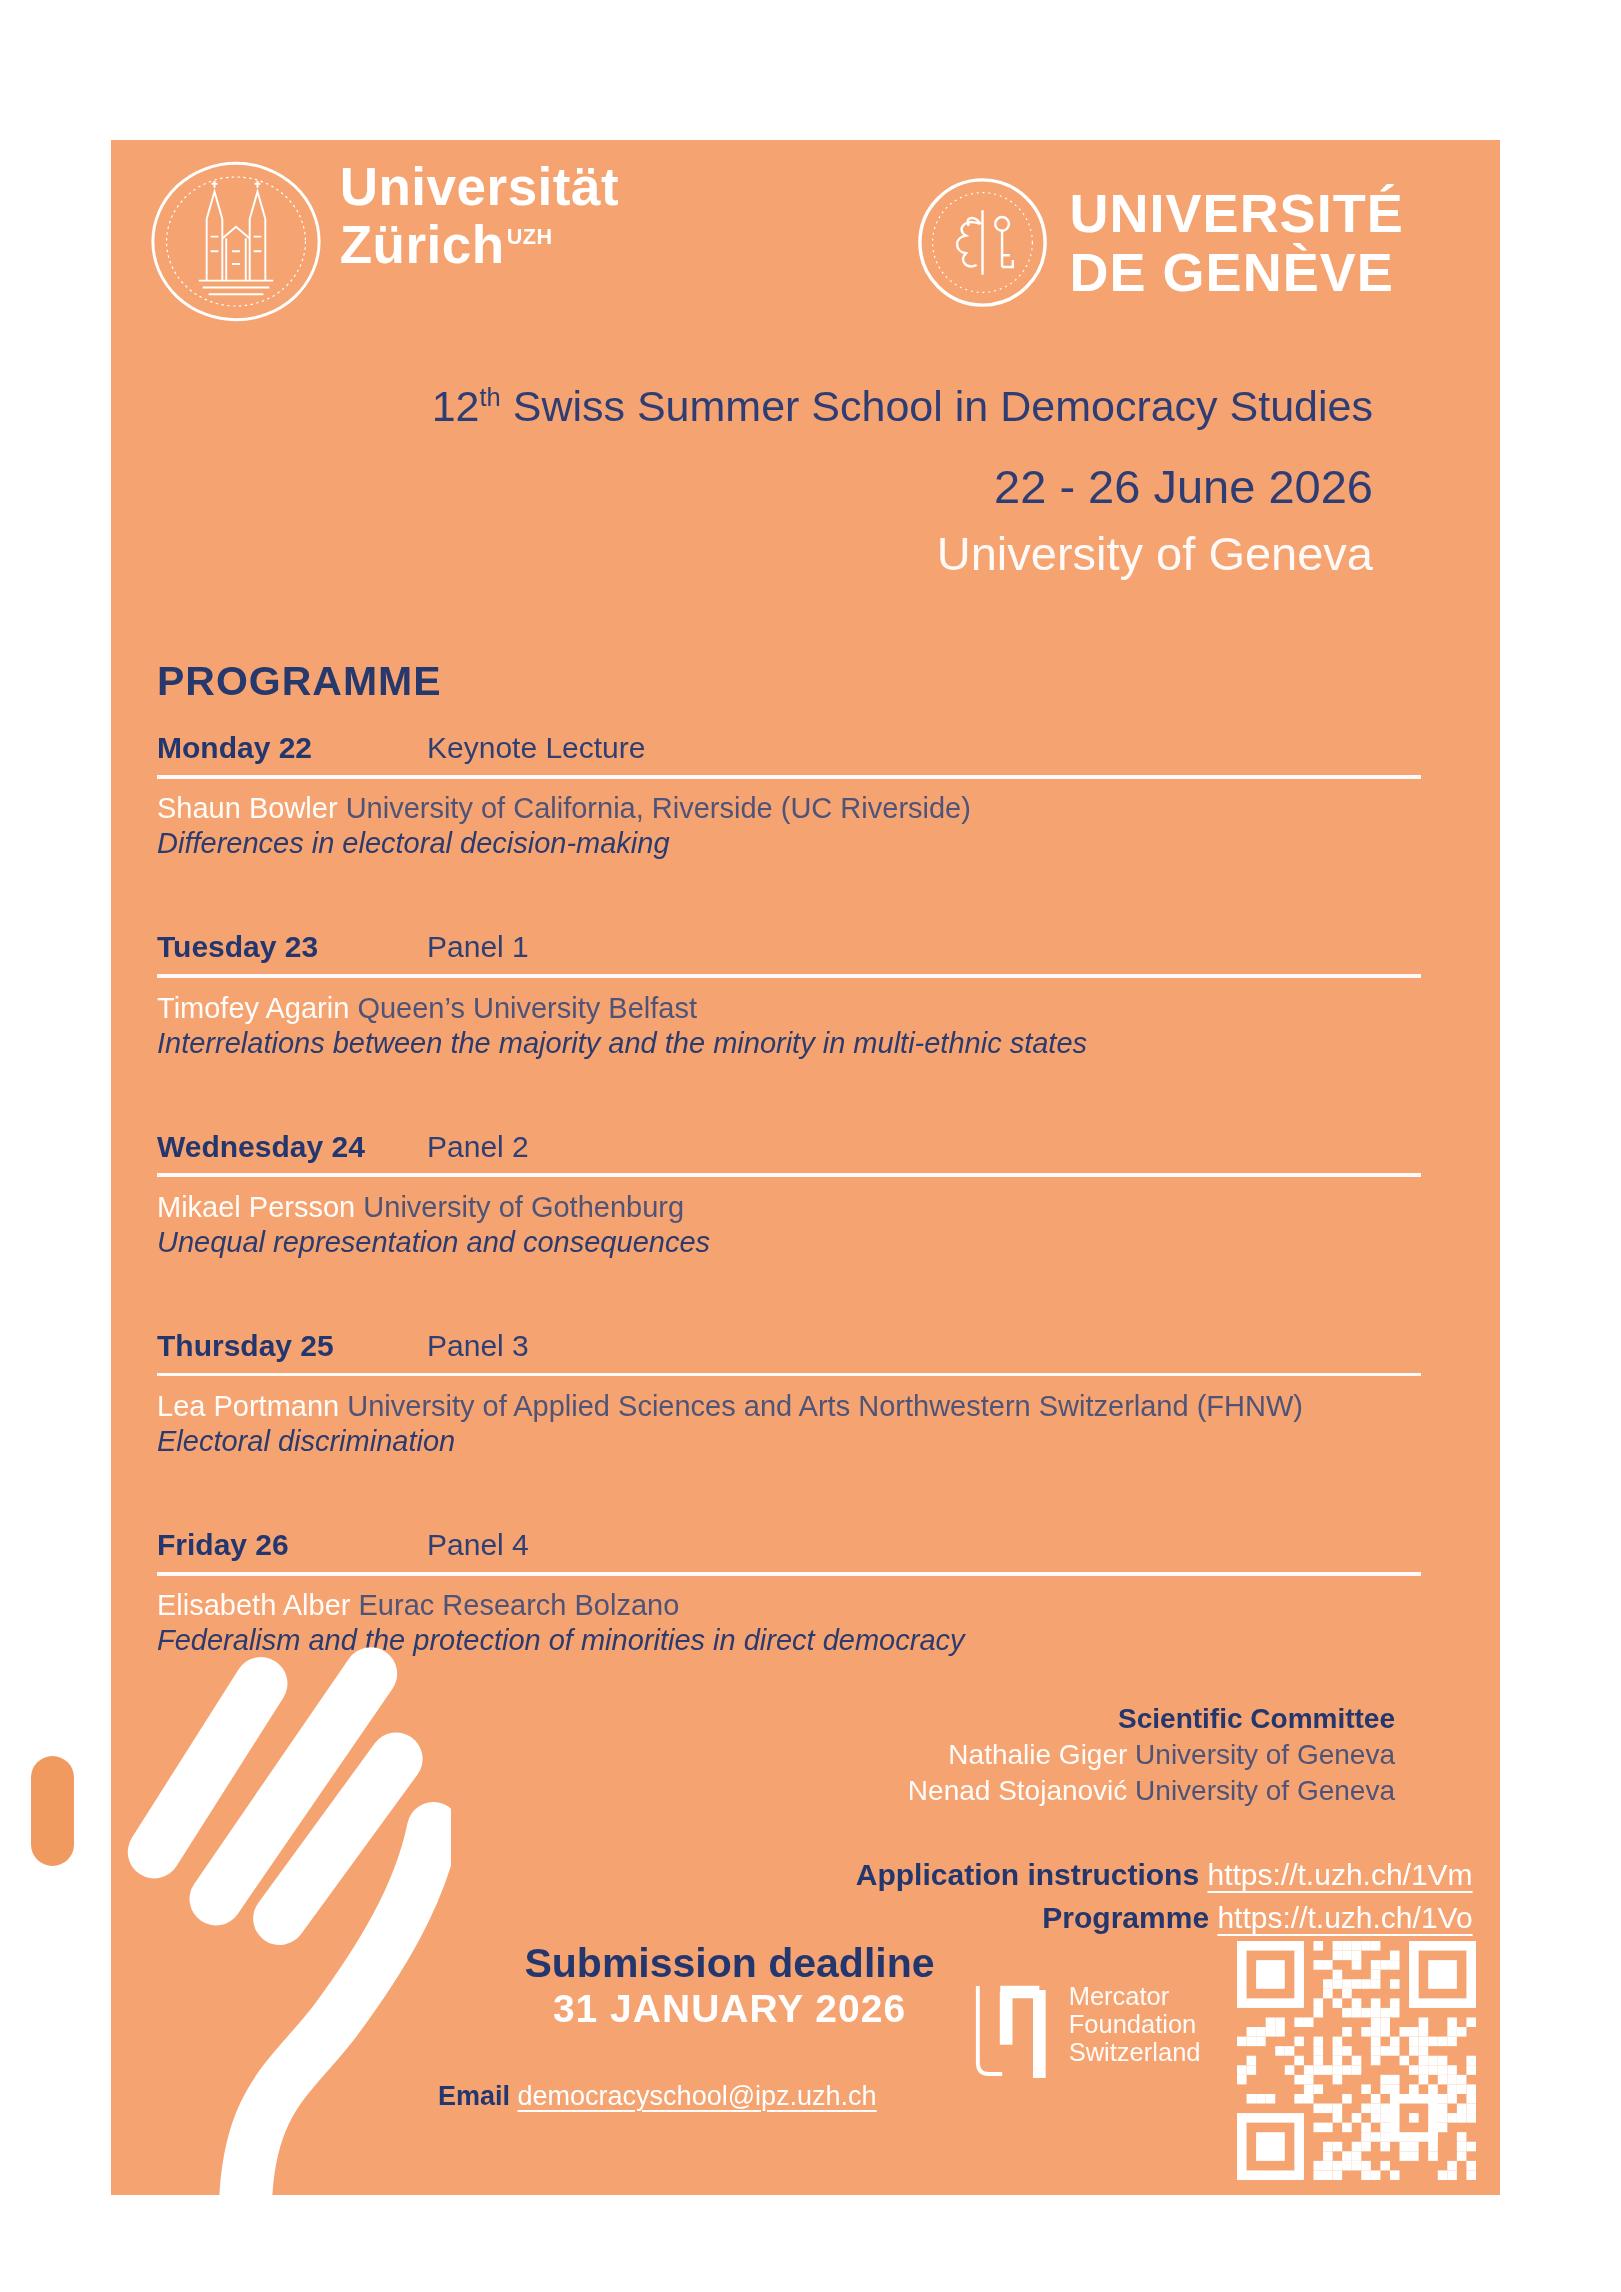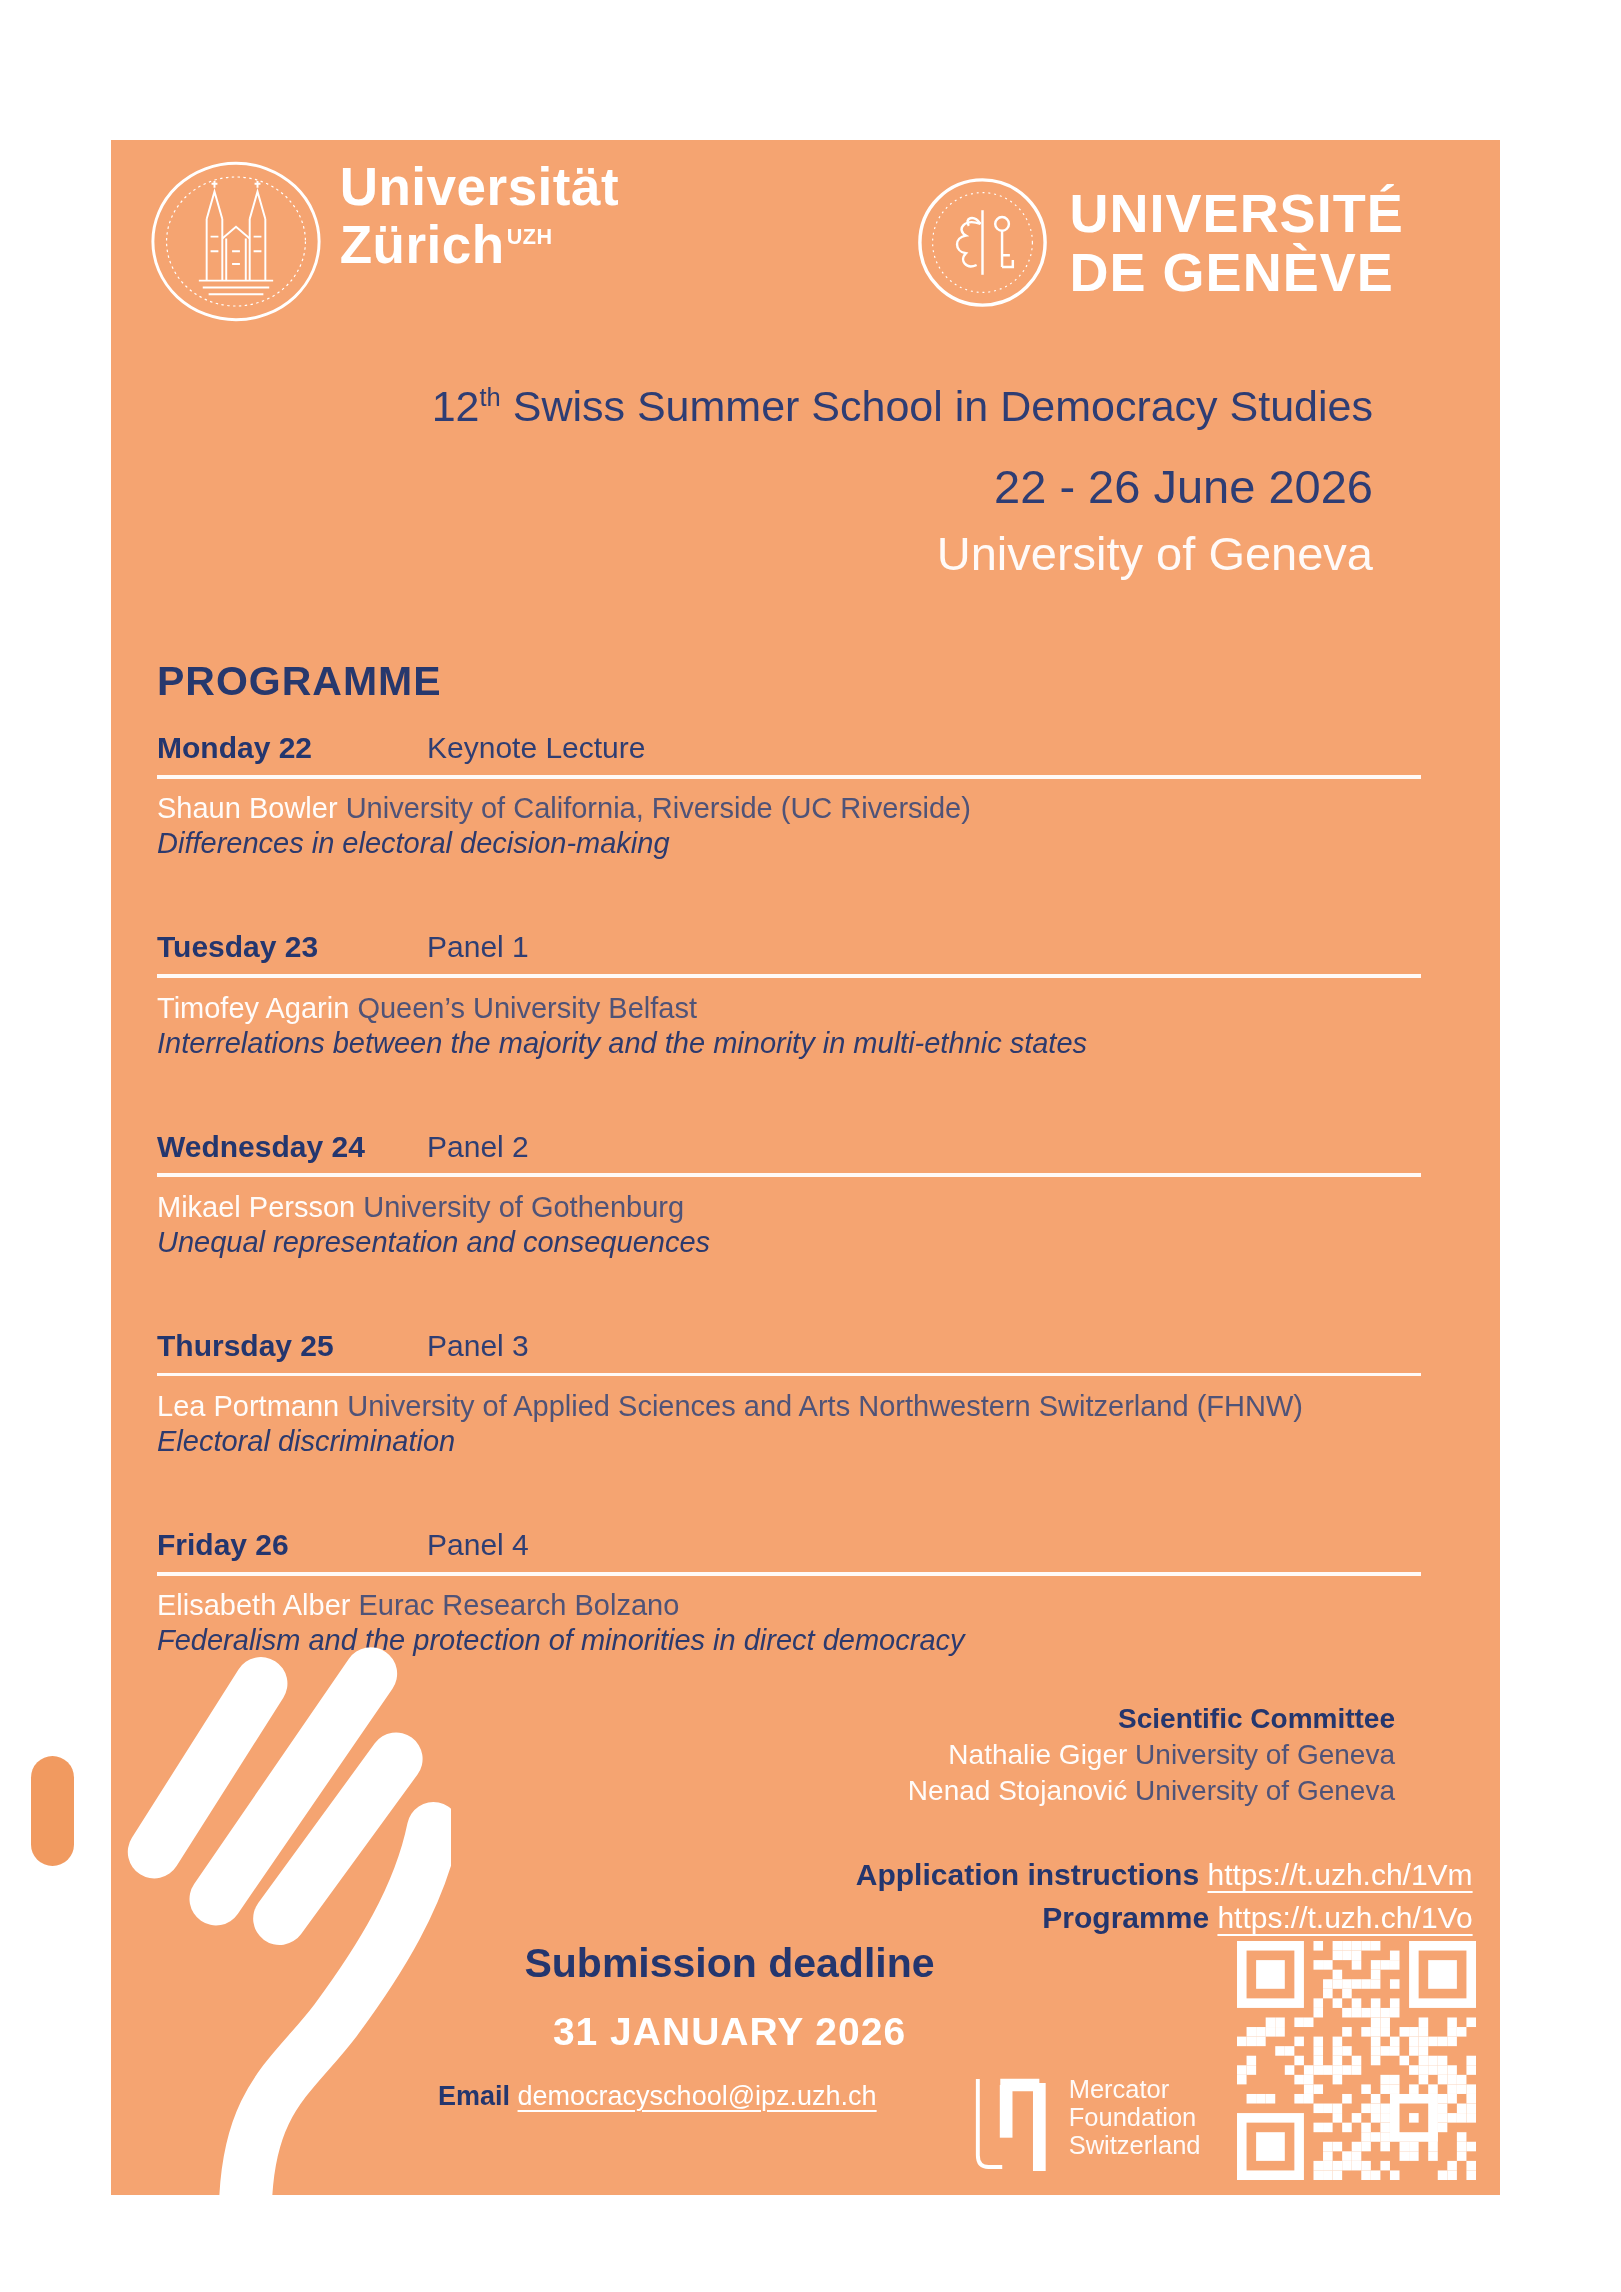--- a/index.html
+++ b/index.html
@@ -45,27 +45,27 @@
   .committee .heading{font-weight:700;color:#24366E;font-size:28px;}
   .committee .name{color:rgba(255,255,255,.97);}
   .committee .affil{font-size:28px;}
 
   .links-block{position:absolute;right:27.4px;top:1713px;text-align:right;font-size:30px;line-height:43px;}
   .links-block .label{font-weight:700;color:#24366E;}
   .links-block a{color:#ffffff;text-decoration:underline;text-underline-offset:5.9px;text-decoration-thickness:2px;}
 
   .deadline{position:absolute;left:359px;top:1802px;width:519px;text-align:center;}
   .deadline .label{font-size:41px;font-weight:700;color:#24366E;line-height:43px;}
-  .deadline .date{font-size:39px;font-weight:700;color:#ffffff;margin-top:26px;line-height:41px;letter-spacing:1px;}
+  .deadline .date{font-size:39px;font-weight:700;color:#ffffff;margin-top:3px;line-height:41px;letter-spacing:1px;}
 
   .contact{position:absolute;left:327px;top:1936px;font-size:27px;line-height:41px;}
   .contact .label{font-weight:700;color:#24366E;}
   .contact a{color:#ffffff;text-decoration:underline;text-underline-offset:4.9px;text-decoration-thickness:2px;}
 
-  .mercator{position:absolute;left:860px;top:1933px;display:flex;gap:15.7px;align-items:flex-start;}
+  .mercator{position:absolute;left:860px;top:1840px;display:flex;gap:15.7px;align-items:flex-start;}
   .mercator-text{font-size:25.5px;line-height:28px;color:rgba(255,255,255,.95);font-weight:400;margin-top:2px;}
 
   .qr{position:absolute;left:1126px;top:1801px;width:239px;height:239px;}
   .hand{position:absolute;left:6.9px;top:1506px;width:333px;height:549px;overflow:hidden;}
 </style>
 </head>
 <body>
 
 <div class="page">
 

